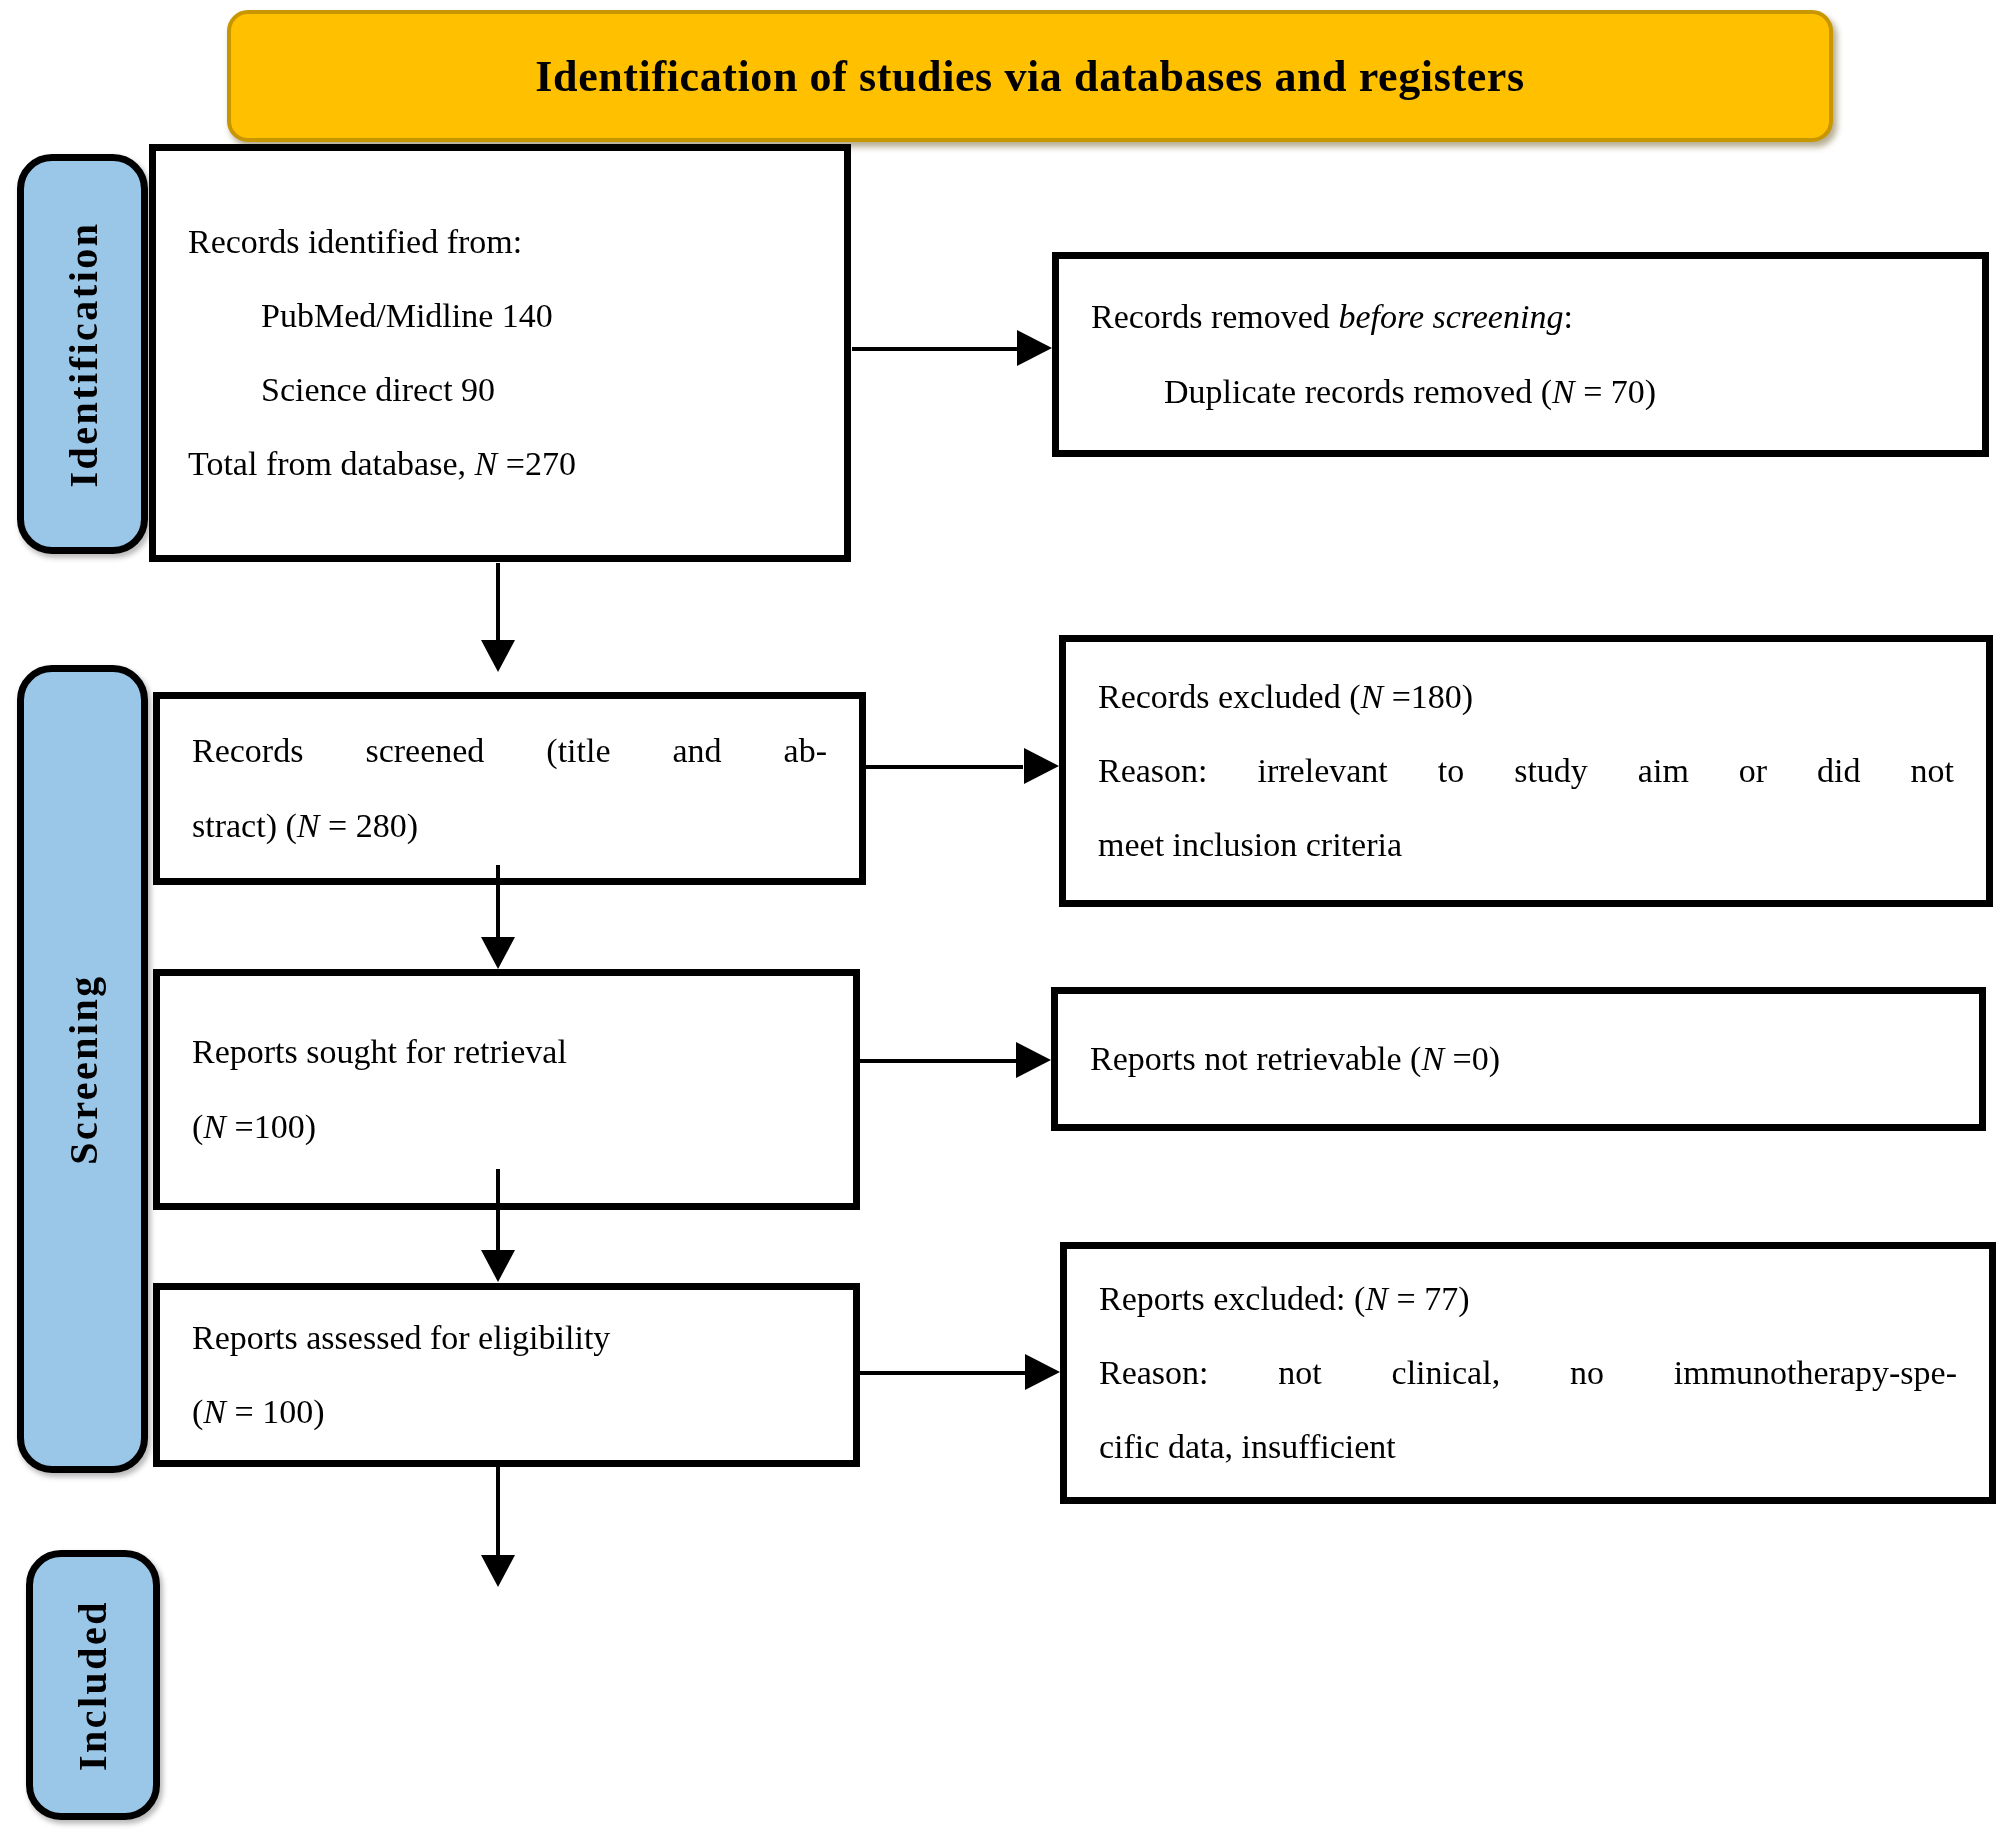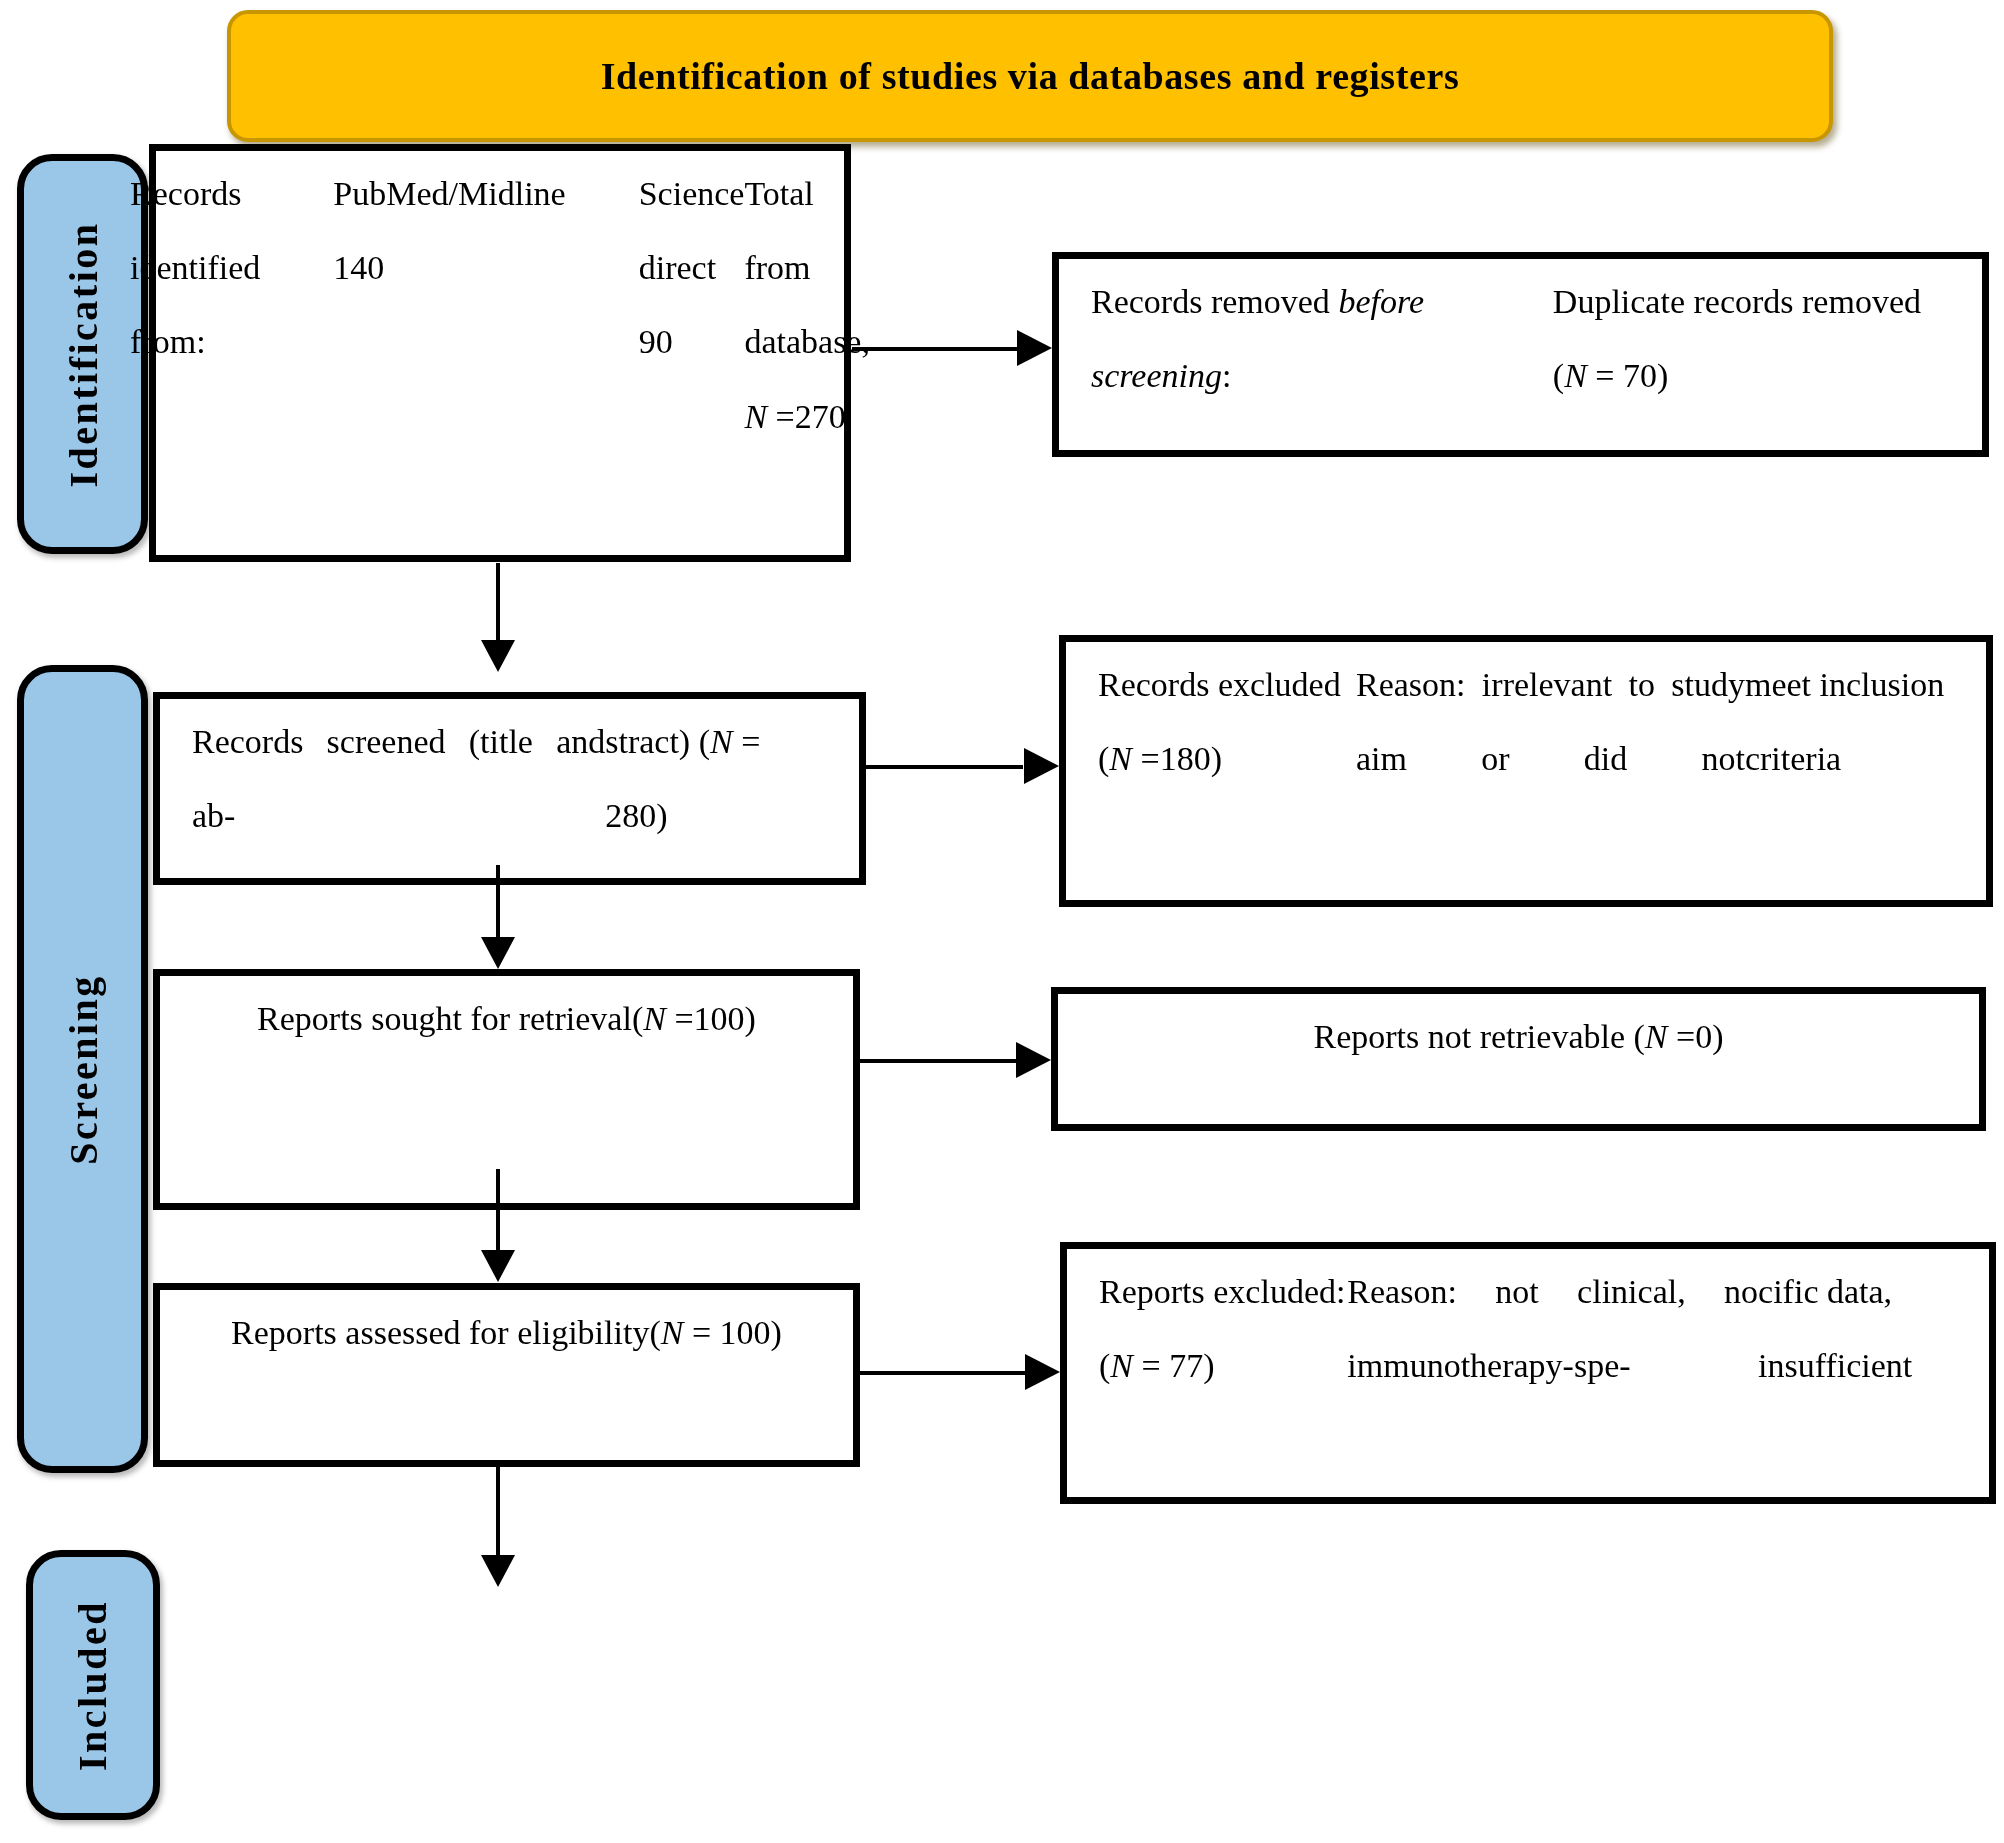--- a/index.html
+++ b/index.html
@@ -22,21 +22,21 @@
     position: absolute;
     left: 227px; top: 10px; width: 1606px; height: 132px;
     background: var(--header-fill, #FFC000);
     border: 4.4px solid var(--header-border, #C89600);
     border-radius: 21px;
     box-sizing: border-box;
     display: flex; align-items: center; justify-content: center;
     box-shadow: 3.7px 5px 6.2px rgba(90, 70, 10, 0.45);
   }
   .banner span {
-    font-size: 38px;
+    font-size: 44px;
     font-weight: bold;
     letter-spacing: 0.6px;
   }
 
   
   .stage {
     position: absolute;
     background: var(--stage-fill, #9AC6E8);
     border: 7.5px solid #000000;
     border-radius: 35px;
@@ -54,21 +54,21 @@
   #stage-identification { left: 17.4px;  top: 154px;  width: 131px; height: 400px;  }
   #stage-screening      { left: 17.4px;  top: 665px; width: 131px; height: 808px; }
   #stage-included       { left: 26px;  top: 1550px; width: 134px; height: 270px;  }
 
   
   .box {
     position: absolute;
     background: #ffffff;
     border: 7.5px solid #000000;
     box-sizing: border-box;
-    display: flex; flex-direction: row; justify-content: center;
+    display: flex; flex-direction: column; justify-content: center;
     padding: 6.2px 32px;
     font-size: 34px;
   }
   .line { line-height: 2.18; white-space: normal; }
   .line.ind { padding-left: 73px; }
   .line.j { text-align: justify; text-align-last: justify; }
   .it { font-style: italic; }
 
   #box-identified { left: 149px;  top: 144px;  width: 702px; height: 418px; }
   #box-screened   { left: 153px;  top: 648px; width: 713px; height: 193px; margin-top: 44px; }

